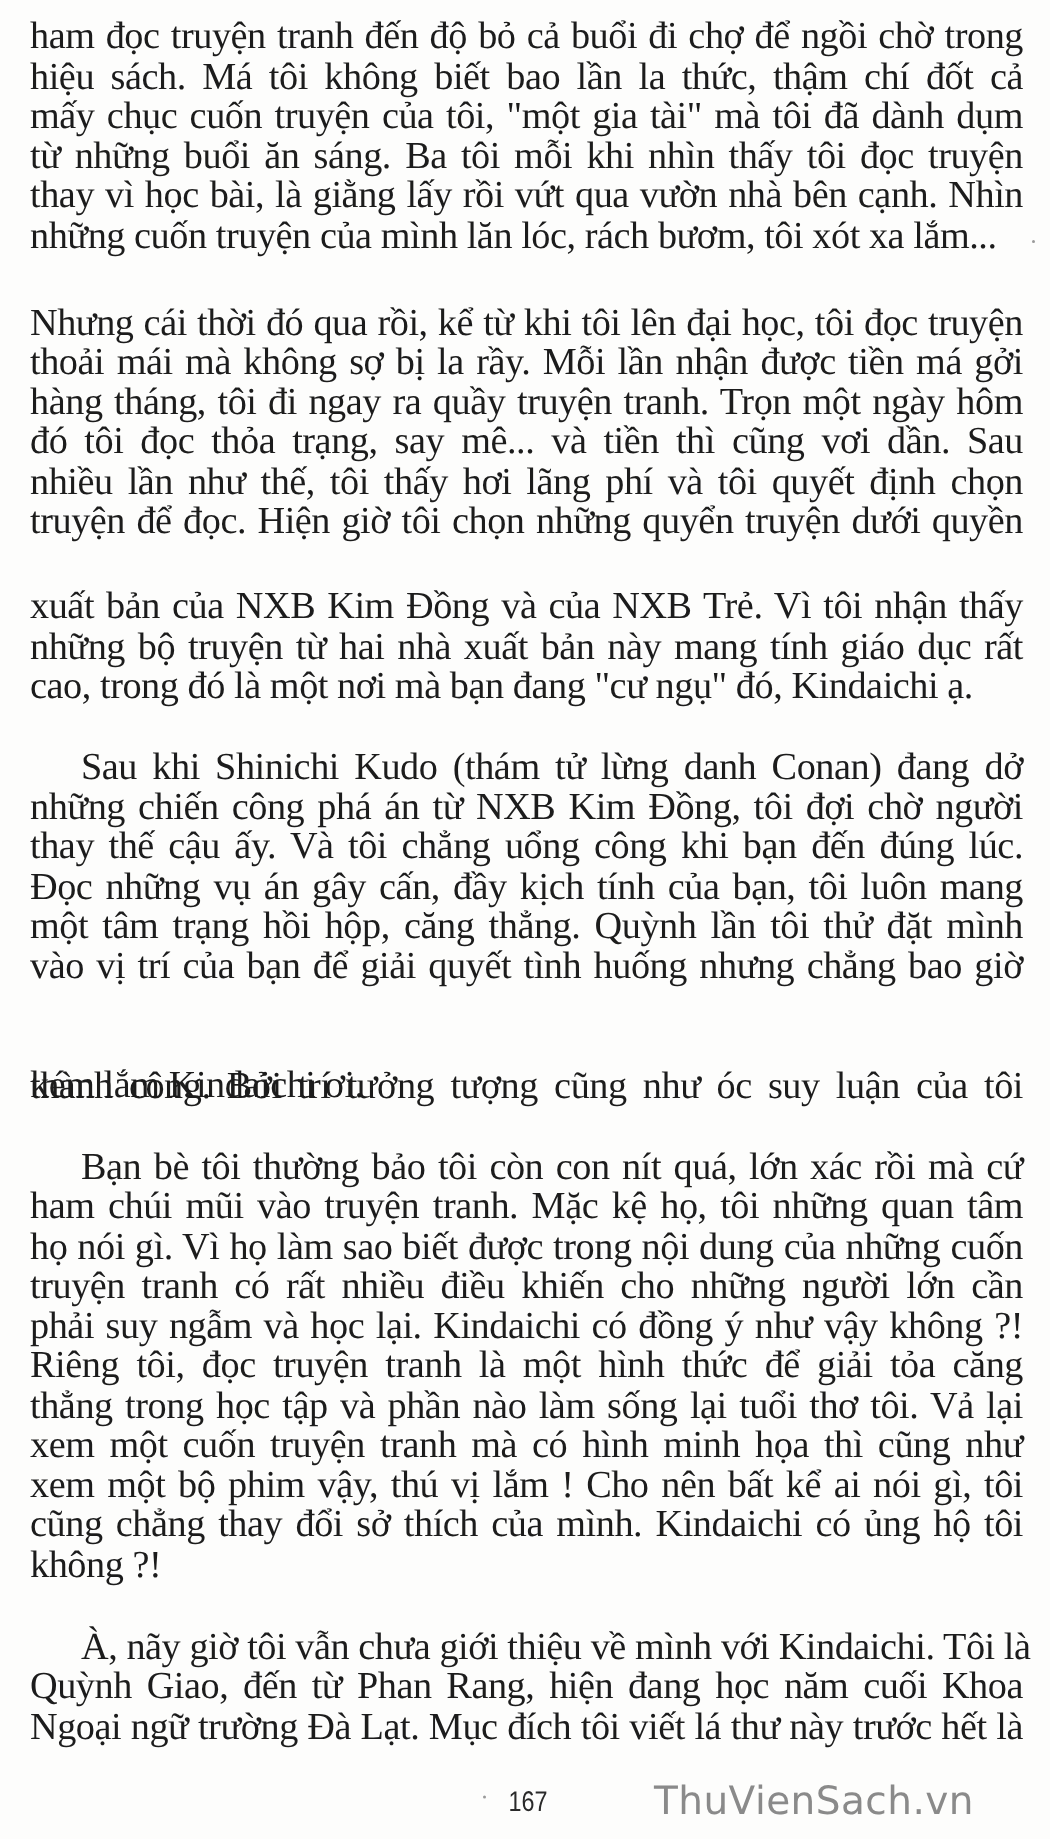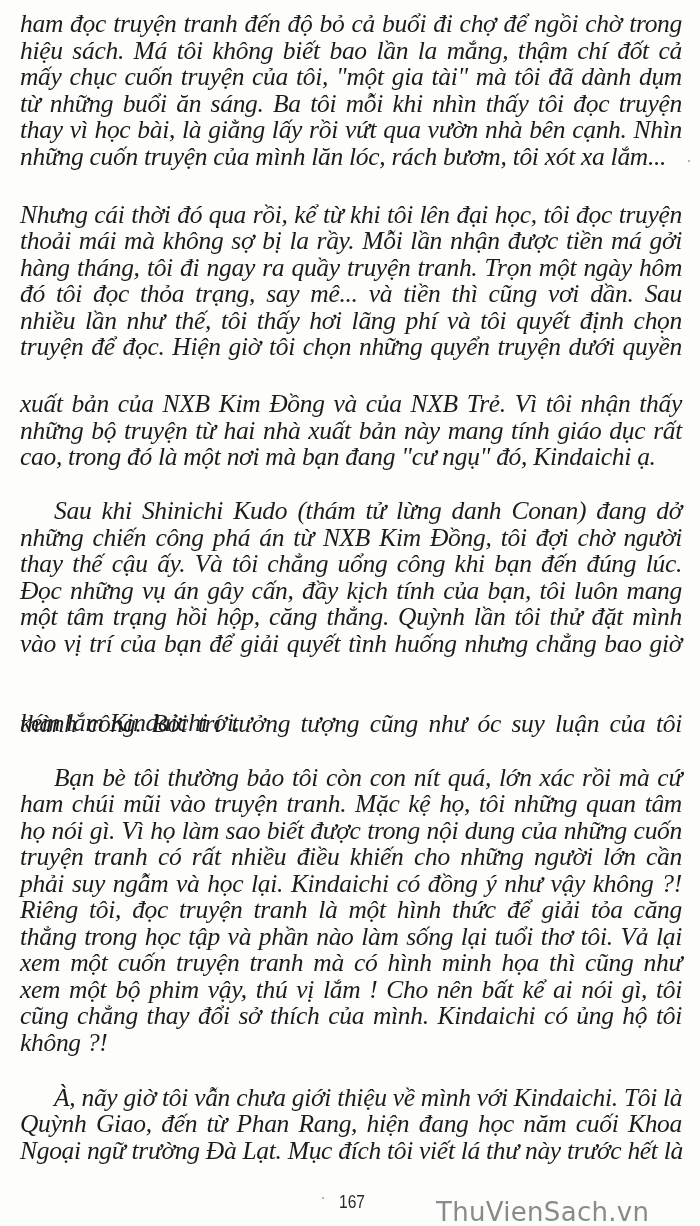--- a/index.html
+++ b/index.html
@@ -19,21 +19,20 @@
       left: 0; top: 0;
       width: 700px;
       height: 1226px;
     }
     .line {
       position: absolute;
       left: 20px;
       width: 662px;
       height: 28px;
       font-family: "Liberation Serif", "DejaVu Serif", serif;
-      font-style: italic;
       font-size: 25.5px;
       line-height: 28px;
       color: #1c1c1c;
       white-space: nowrap;
       text-align: justify;
       text-align-last: justify;
       letter-spacing: -0.3px;
     }
     .line.last {
       text-align-last: left;
@@ -56,37 +55,36 @@
     }
     .watermark {
       position: absolute;
       left: 436px;
       top: 1186px;
       font-family: "DejaVu Sans", "Liberation Sans", sans-serif;
       font-size: 26px;
       letter-spacing: 0.3px;
       color: #8a8a8a;
       white-space: nowrap;
-      margin-top: 11px;
     }
     .speck {
       position: absolute;
       width: 2px; height: 2px;
       background: #9a9a9a;
       border-radius: 1px;
     }
   </style>
 </head>
 <body>
 
 <div class="page">
 
   <div class="paragraph">
     <div class="line" style="top:10px">ham đọc truyện tranh đến độ bỏ cả buổi đi chợ để ngồi chờ trong</div>
-    <div class="line" style="top:37px">hiệu sách. Má tôi không biết bao lần la mắng, thậm chí đốt cả</div>
+    <div class="line" style="top:37px">hiệu sách. Má tôi không biết bao lần la thức, thậm chí đốt cả</div>
     <div class="line" style="top:63px">mấy chục cuốn truyện của tôi, "một gia tài" mà tôi đã dành dụm</div>
     <div class="line" style="top:90px">từ những buổi ăn sáng. Ba tôi mỗi khi nhìn thấy tôi đọc truyện</div>
     <div class="line" style="top:116px">thay vì học bài, là giằng lấy rồi vứt qua vườn nhà bên cạnh. Nhìn</div>
     <div class="line last" style="top:143px">những cuốn truyện của mình lăn lóc, rách bươm, tôi xót xa lắm...</div>
   </div>
 
   <div class="paragraph">
     <div class="line" style="top:201px">Nhưng cái thời đó qua rồi, kể từ khi tôi lên đại học, tôi đọc truyện</div>
     <div class="line" style="top:227px">thoải mái mà không sợ bị la rầy. Mỗi lần nhận được tiền má gởi</div>
     <div class="line" style="top:254px">hàng tháng, tôi đi ngay ra quầy truyện tranh. Trọn một ngày hôm</div>

